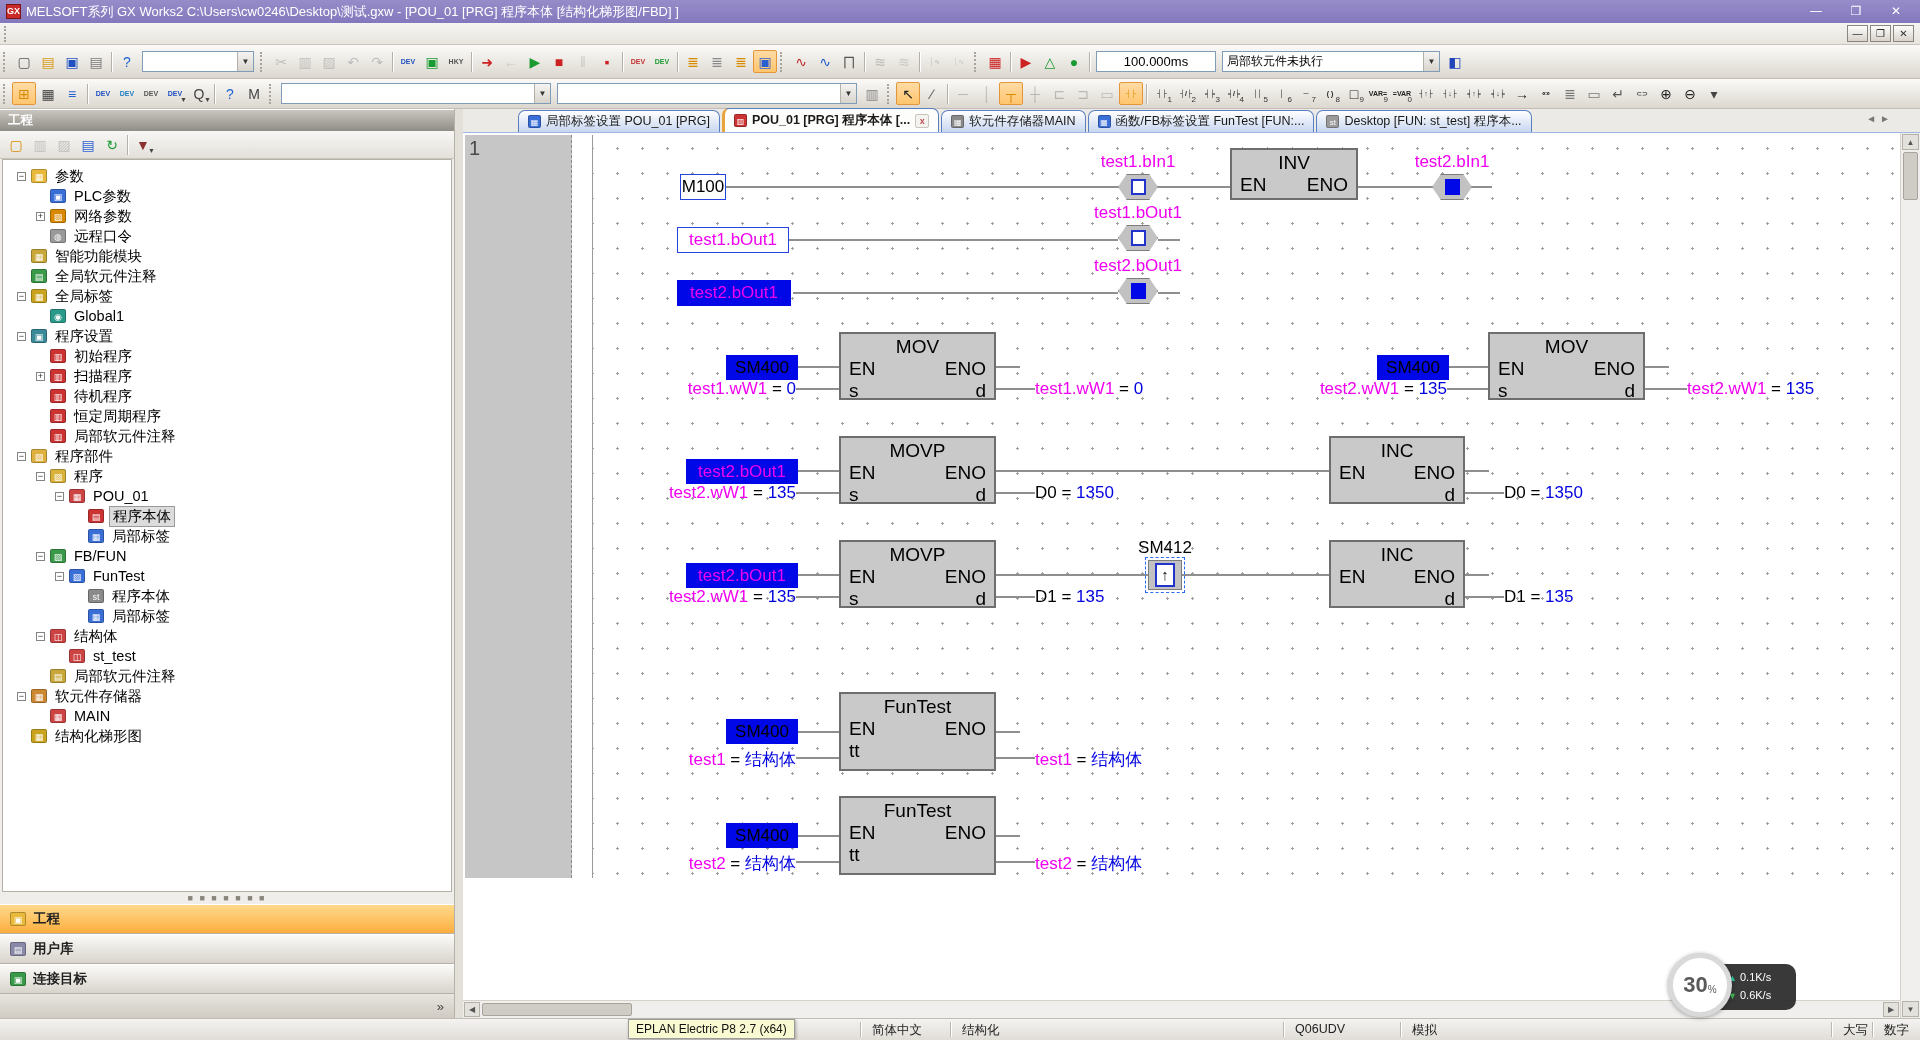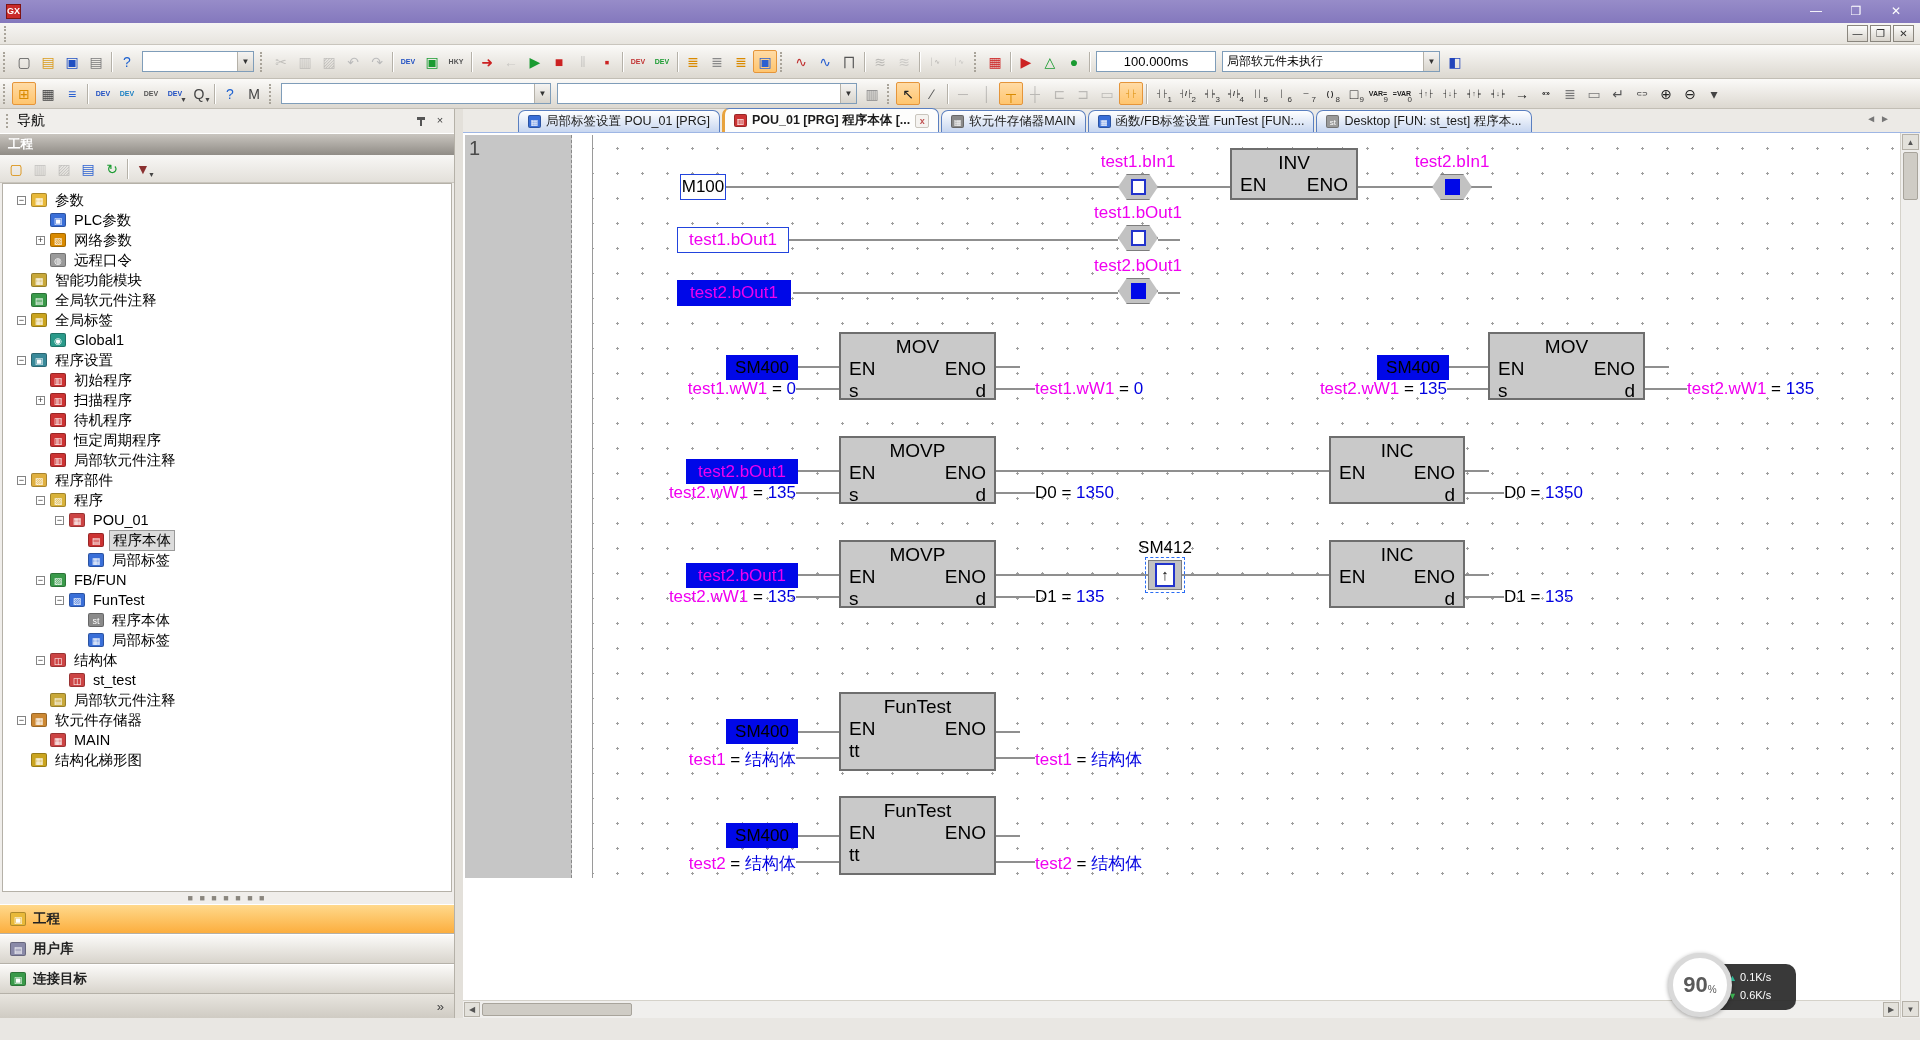--- a/index.html
+++ b/index.html
@@ -156,20 +156,21 @@
     align-items:center; justify-content:center; color:#5a5a5a; }
   .zoomcircle .zv { font-size:22px; font-weight:bold; } .zoomcircle .zu { font-size:10px; margin-top:8px; }
 </style>
 </head>
 <body>
 
 <div id="app">
 
   <div class="titlebar">
     <span class="app-icon">GX</span>
+    <span class="title-text">MELSOFT系列 GX Works2 C:\Users\cw0246\Desktop\测试.gxw - [POU_01 [PRG] 程序本体 [结构化梯形图/FBD] ]</span>
     <span class="win-btns">
       <span class="win-btn">—</span>
       <span class="win-btn">❐</span>
       <span class="win-btn">✕</span>
     </span>
   </div>
 
   <div class="menubar">
     <span class="grip"></span>
     <span class="mdi-btns">
@@ -475,27 +476,20 @@
       <span class="tbi">
         <span class="g" style="color: rgb(34, 34, 34);">⊖</span>
       </span>
       <span class="tbi">
         <span class="g" style="color: rgb(68, 68, 68);">▾</span>
       </span>
     </div>
 
   <div class="main">
     <div class="nav">
-      <div class="nav-title">
-        <span class="grip"></span>
-        <span>导航</span>
-        <span class="sp"></span>
-        <span class="pinicon"></span>
-        <span class="nav-x">×</span>
-      </div>
       <div class="nav-sec">工程</div>
       <div class="nav-tools" id="nav-tools">
           <span class="tbi">
             <span class="g" style="color: rgb(217, 138, 0);">▢</span>
           </span>
           <span class="tbi disabled">
             <span class="g" style="color: rgb(102, 102, 102);">▥</span>
           </span>
           <span class="tbi disabled">
             <span class="g" style="color: rgb(102, 102, 102);">▨</span>
@@ -898,22 +892,37 @@
         <div class="sbtn" style="left:1px;bottom:1px;width:17px;height:16px">▼</div>
       </div>
       <div class="hscroll">
         <div class="sbtn" style="left:1px;top:1px;width:16px;height:15px">◀</div>
         <div class="sthumb" style="left:19px;top:2px;width:150px;height:13px"></div>
         <div class="sbtn" style="right:1px;top:1px;width:16px;height:15px">▶</div>
       </div>
     </div>
   </div>
 
+  <div class="statusbar" id="statusbar">
+    <div class="tooltip">EPLAN Electric P8 2.7 (x64)</div>
+  <span class="st-sep" style="left: 860px;"></span>
+      <span class="st-item" style="left: 872px;">简体中文</span>
+      <span class="st-sep" style="left: 950px;"></span>
+      <span class="st-item" style="left: 962px;">结构化</span>
+      <span class="st-sep" style="left: 1283px;"></span>
+      <span class="st-item" style="left: 1295px;">Q06UDV</span>
+      <span class="st-sep" style="left: 1400px;"></span>
+      <span class="st-item" style="left: 1412px;">模拟</span>
+      <span class="st-sep" style="left: 1831px;"></span>
+      <span class="st-item" style="left: 1843px;">大写</span>
+      <span class="st-sep" style="left: 1872px;"></span>
+      <span class="st-item" style="left: 1884px;">数字</span>
+    </div>
 
   <div class="netpill">
     <div><span class="arr-up">▲</span> <span>0.1K/s</span></div>
     <div><span class="arr-dn">▼</span> <span>0.6K/s</span></div>
   </div>
   <div class="zoomcircle">
-    <span class="zv">90</span>
+    <span class="zv">30</span>
     <span class="zu">%</span>
   </div>
 </div>
 
 </body></html>

